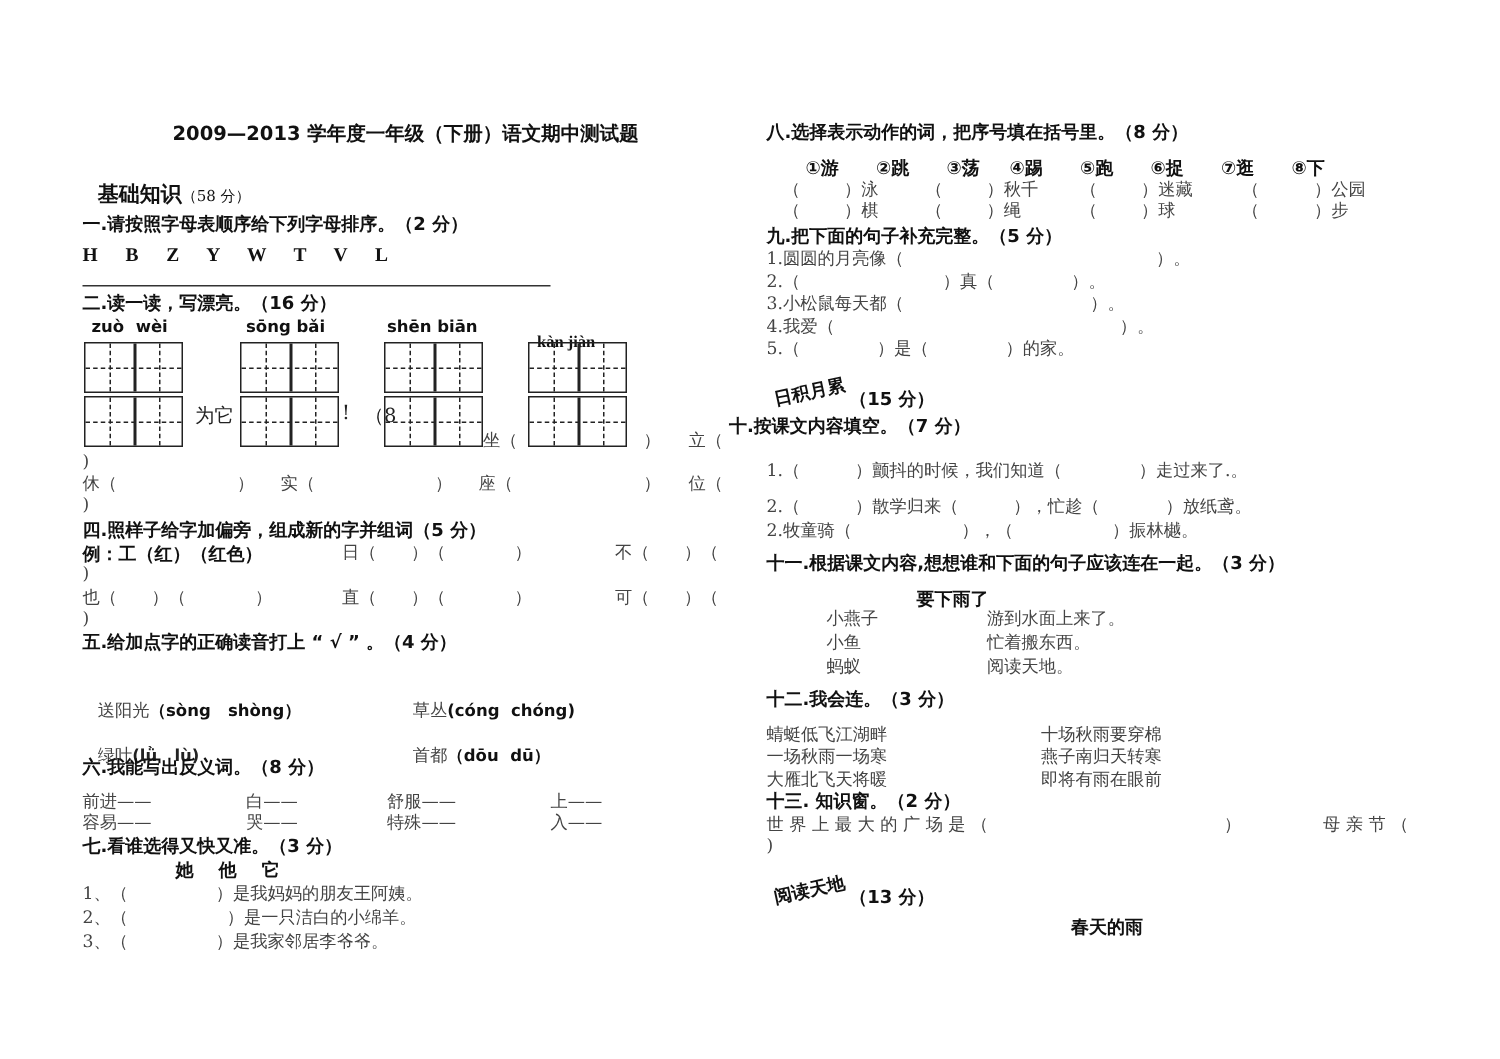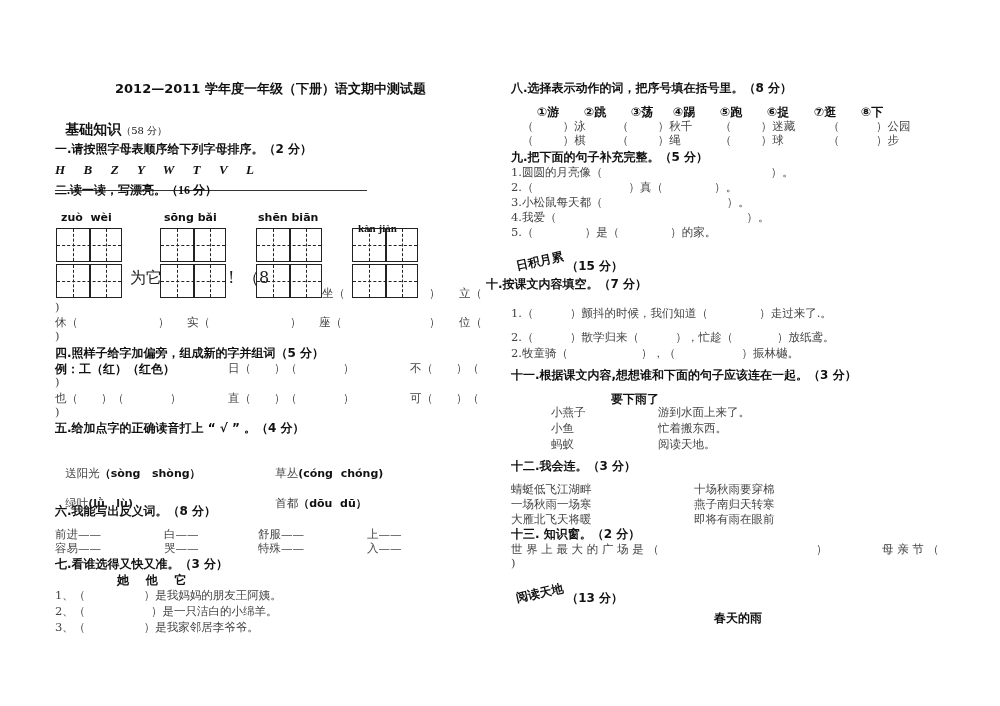--- a/index.html
+++ b/index.html
@@ -1,49 +1,49 @@
 <!DOCTYPE html>
 <html><head>
 <meta charset="utf-8">
 <style>
   html, body { margin: 0; padding: 0; background: #ffffff; }
   body { width: 1000px; height: 706px; position: relative; overflow: hidden;
          font-family: "DejaVu Serif", "Liberation Serif", serif; color: #111; }
   .abs { position: absolute; white-space: pre; }
   .title { font-family: "DejaVu Sans", "Liberation Sans", sans-serif; font-weight: bold; font-size: 13px; }
   .head { font-family: "DejaVu Sans", "Liberation Sans", sans-serif; font-weight: bold; font-size: 12px; }
-  .body { font-size: 16px; color: #222; }
+  .body { font-size: 13px; color: #222; }
   .bodyg { font-size: 11.5px; color: #444; }
   .sans { font-family: "DejaVu Sans", "Liberation Sans", sans-serif; }
   .big { font-family: "DejaVu Sans", "Liberation Sans", sans-serif; font-weight: bold; font-size: 14px; }
   .small { font-size: 10px; }
   .letters { font-family: "Liberation Serif", "DejaVu Serif", serif; font-weight: bold; font-size: 13px; letter-spacing: 0px; word-spacing: 6px; }
   .rule { position: absolute; height: 1px; background: #333; }
   .pinyin { font-family: "DejaVu Sans", "Liberation Sans", sans-serif; font-weight: bold; font-size: 11px; }
   .grid { position: absolute; width: 66px; height: 34px; border: 1.5px solid #222; box-sizing: border-box; background: transparent; }
   .grid .mid { position: absolute; left: 32px; top: 0; width: 1.5px; height: 100%; background: #222; }
   .grid .h { position: absolute; left: 0; top: 16px; width: 100%; border-top: 1.5px dashed #222; }
   .grid .v1 { position: absolute; left: 16px; top: 0; height: 100%; border-left: 1.5px dashed #222; }
   .grid .v2 { position: absolute; left: 49px; top: 0; height: 100%; border-left: 1.5px dashed #222; }
   .deco { font-family: "DejaVu Sans", "Liberation Sans", sans-serif; font-weight: bold; font-size: 12px; display: inline-block; transform: rotate(-12deg); transform-origin: left bottom; }
 </style>
 </head>
 <body>
 
-<div class="abs title" style="left:115px;top:80px;">2012—2011 学年度一年级（下册）语文期中测试题</div>
+<div class="abs title" style="left:115px;top:80px;">2009—2013 学年度一年级（下册）语文期中测试题</div>
 
 <div class="abs" style="left:55px;top:100px;">
   <span class="big">基础知识</span><span class="small">（58 分）</span>
 </div>
 
 <div class="abs head" style="left:55px;top:141px;">一.请按照字母表顺序给下列字母排序。（2 分）</div>
-<div class="abs letters" style="left:55px;top:162px;font-style:italic;">H  B  Z  Y  W  T  V  L</div>
+<div class="abs letters" style="left:55px;top:162px;">H  B  Z  Y  W  T  V  L</div>
 <div class="rule" style="left:55px;top:190px;width:312px;"></div>
 
-<div class="abs head" style="left:55px;top:182px;font-family:Liberation Serif, serif;">二.读一读，写漂亮。（16 分）</div>
+<div class="abs head" style="left:55px;top:194px;">二.读一读，写漂亮。（16 分）</div>
 <div class="abs pinyin" style="left:61px;top:211px;">zuò  wèi</div>
 <div class="abs pinyin" style="left:164px;top:211px;">sōng bǎi</div>
 <div class="abs pinyin" style="left:258px;top:211px;">shēn biān</div>
 <div class="abs pinyin" style="left:358px;top:222px;font-family:Liberation Serif, serif;">kàn jiàn</div>
 
 <div class="abs body" style="left:130px;top:268px;">为它</div>
 <div class="abs body" style="left:228px;top:268px;">!</div>
 <div class="abs body" style="left:243px;top:268px;">（8</div>
 
 <div class="grid" style="left:56px;top:228px;">

